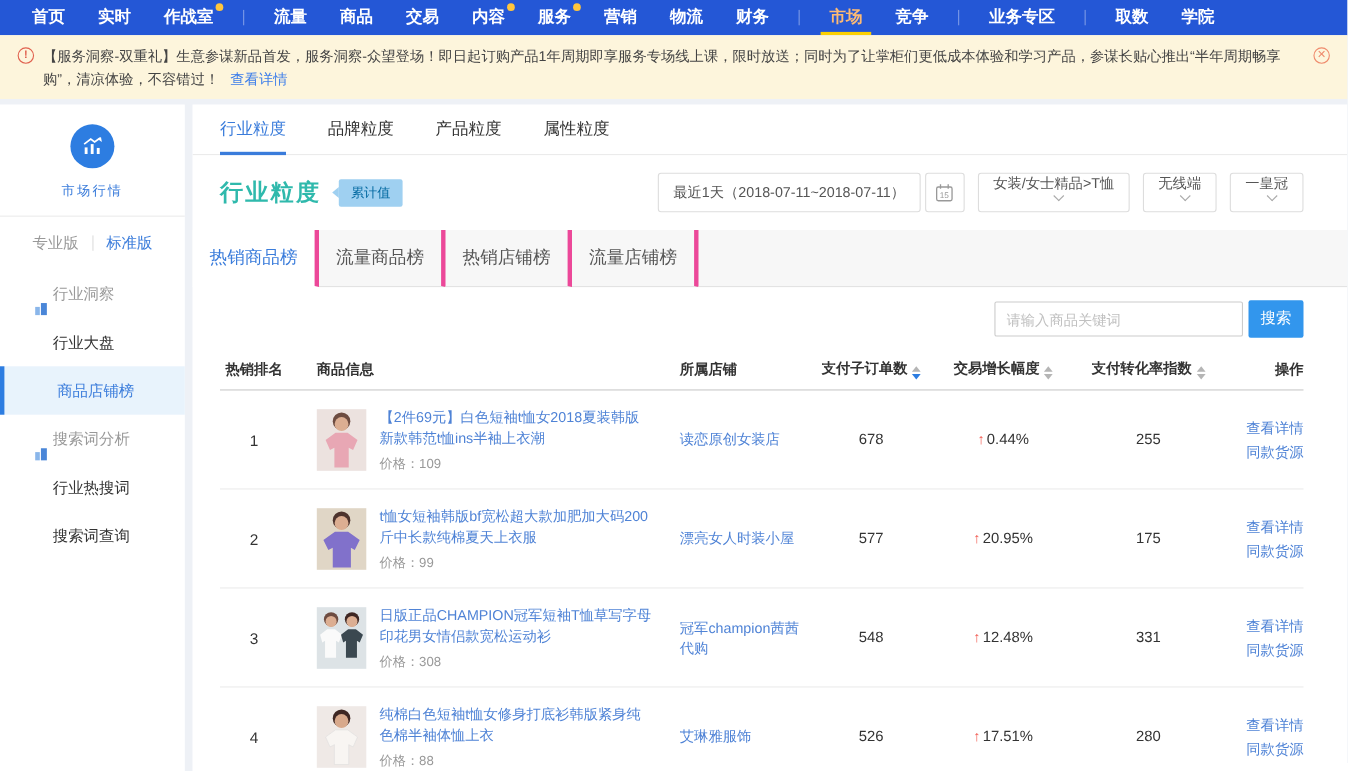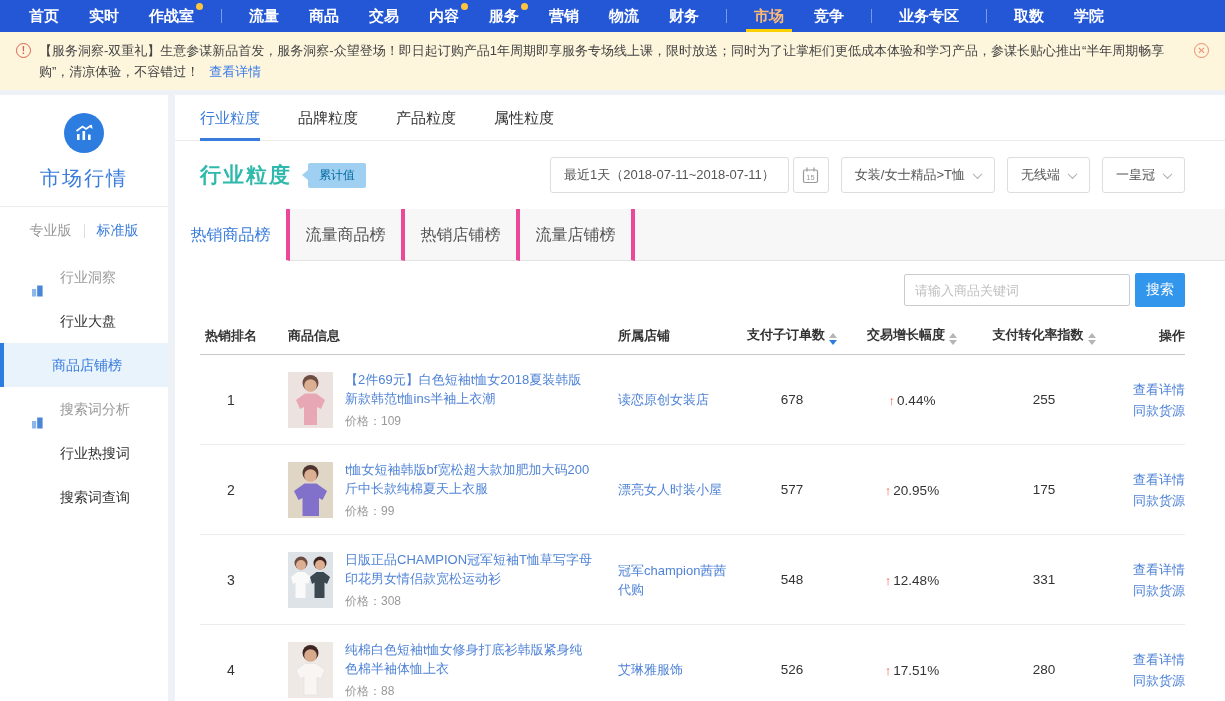--- a/index.html
+++ b/index.html
@@ -28,26 +28,26 @@
     border-radius:50%; color:#ef8b6d; font-size:10px; text-align:center; line-height:13px; cursor:pointer; }
 
   
   .content { display:flex; gap:7px; margin-top:5px; height:606px; }
 
   
   .sidebar { width:168px; background:#fff; flex:0 0 auto; }
   .side-top { text-align:center; padding:18px 0 14px; border-bottom:1px solid #ebebeb; }
   .side-circle { width:40px; height:40px; border-radius:50%; background:#2d7de1; margin:0 auto;
     display:flex; align-items:center; justify-content:center; }
-  .side-title { color:#3a7cdb; font-size:20px; margin-top:12px; letter-spacing:2px; }
+  .side-title { color:#3a7cdb; font-size:12px; margin-top:12px; letter-spacing:2px; }
   .ver-row { height:48px; display:flex; align-items:center; justify-content:center; gap:12px; font-size:14px; }
   .ver-pro { color:#999; cursor:pointer; }
   .ver-sep { width:1px; height:14px; background:#ddd; }
   .ver-std { color:#3a7cdb; cursor:pointer; }
-  .menu-item { position:relative; height:44px; line-height:44px; padding-left:60px;
+  .menu-item { position:relative; height:44px; line-height:44px; padding-left:48px;
     font-size:14px; color:#333; cursor:pointer; }
   .menu-item.group { color:#999; }
   .menu-item.active { background:#e8f3fc; color:#3a7cdb; border-left:4px solid #2d7de1; padding-left:48px; }
   .menu-ic { position:absolute; left:31px; top:15px; }
 
   
   .main { flex:1; background:#fff; display:flex; flex-direction:column; overflow:hidden; }
 
   .tabs-bar { height:46px; border-bottom:1px solid #ebebeb; display:flex; gap:38px; padding-left:25px; }
   .tab { height:46px; line-height:45px; font-size:15px; color:#333; cursor:pointer; }
@@ -56,21 +56,21 @@
   .title-row { display:flex; align-items:center; padding:16px 40px 16px 25px; }
   .page-title { font-size:21px; font-weight:bold; color:#2fb9ac; letter-spacing:2px; }
   .title-badge { position:relative; margin-left:16px; background:#9fd0f1; color:#0369a1;
     font-size:12px; padding:4px 11px; border-radius:2px; }
   .title-badge::before { content:''; position:absolute; left:-6px; top:50%; margin-top:-5px;
     border-top:5px solid transparent; border-bottom:5px solid transparent; border-right:6px solid #9fd0f1; }
   .title-spacer { flex:1; }
   .fbox { height:36px; border:1px solid #ddd; border-radius:3px; background:#fff;
     display:flex; align-items:center; padding:0 13px; font-size:13px; color:#555; cursor:pointer; white-space:nowrap; }
   .fbox.cal { width:36px; padding:0; justify-content:center; margin-left:4px; }
-  .fbox.dd { margin-left:12px; }
+  .fbox.dd { margin-left:12px;flex-direction:column; }
   .chev { width:7px; height:7px; border-right:1px solid #aaa; border-bottom:1px solid #aaa;
     transform:rotate(45deg) translate(-1px,-1px); margin-left:9px; }
 
   .subtabs { display:flex; background:#f7f7f7; }
   .subtab { width:115px; height:52px; line-height:52px; text-align:center; font-size:16px; color:#555;
     border-right:4px solid #ec4899; border-bottom:1px solid #e3e3e3; cursor:pointer; }
   .subtab.active { background:#fff; color:#3a7cdb; border-bottom:1px solid #fff; }
   .subtab-fill { flex:1; border-bottom:1px solid #e3e3e3; }
 
   .search-row { display:flex; justify-content:flex-end; align-items:center; padding:12px 40px 10px; }

